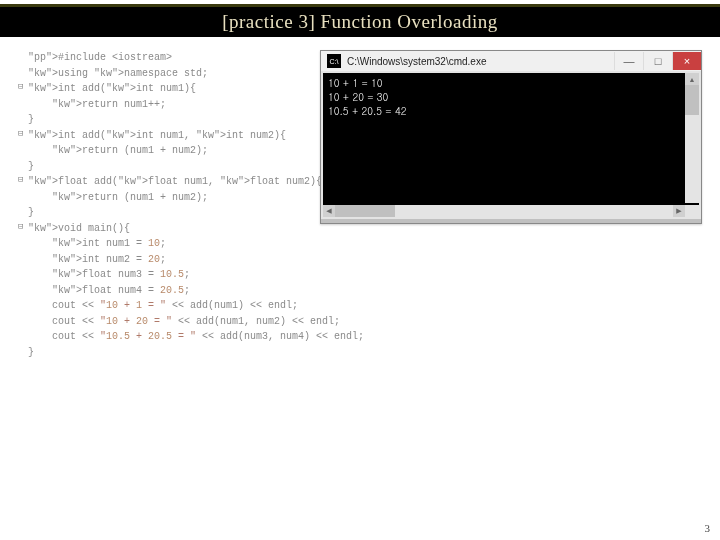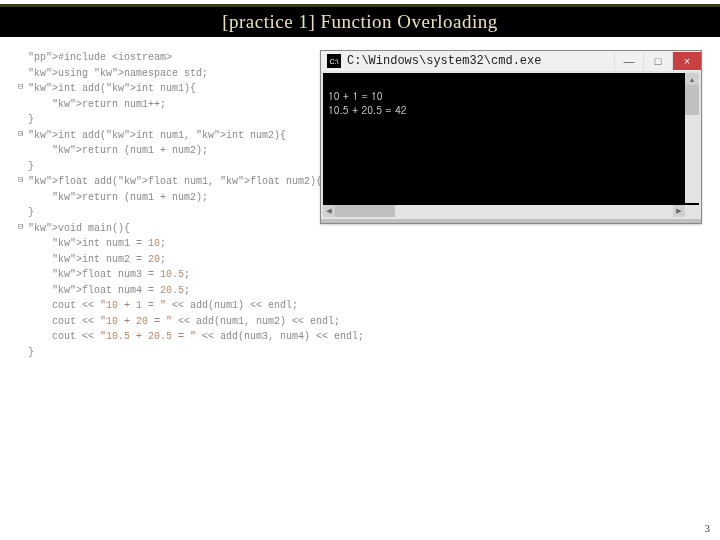--- a/index.html
+++ b/index.html
@@ -80,22 +80,22 @@
     background: #000;
     margin: 0 6px;
     display: inline-flex;
     align-items: center;
     justify-content: center;
     color: #fff;
     font-size: 7px;
   }
   .cmd-title-text {
     flex: 1;
-    font-family: Liberation Mono, monospace;
-    font-size: 12px;
+    font-family: Liberation Sans, sans-serif;
+    font-size: 10px;
   }
   .cmd-btns {
     display: flex;
     height: 18px;
   }
   .cmd-btn {
     width: 28px;
     height: 18px;
     border-left: 1px solid #ddd;
     display: flex;
@@ -115,21 +115,21 @@
     height: calc(100% - 24px);
     box-sizing: border-box;
     background: #e4e4e4;
   }
   .cmd-body {
     background: #000;
     color: #fff;
     font-family: "Gulim", "Courier New", monospace;
     font-size: 10px;
     line-height: 1.4;
-    padding: 16px 5px;
+    padding: 3px 5px;
     height: calc(100% - 12px);
     box-sizing: border-box;
     overflow: hidden;
   }
   .cmd-body .out-line {
     white-space: pre;
   }
   .cmd-scroll-v {
     position: absolute;
     right: 2px;
@@ -190,21 +190,21 @@
     bottom: 6px;
     font-size: 11px;
     color: #444;
     font-family: Georgia, serif;
   }
 </style>
 </head>
 <body>
 
 <div class="title-bar">
-  <span class="title-text">[practice 1] Function Overloading</span>
+  <span class="title-text">[practice 3] Function Overloading</span>
 </div>
 
 <div class="code-area" id="code-area">
     <div class="line"><span><span class="&lt;span">"pp"</span>&gt;#include &lt;iostream&gt;</span></div>
     <div class="line"><span><span class="&lt;span">"kw"</span>&gt;using <span class="&lt;span">"kw"</span>&gt;namespace std;</span></div>
     <div class="line"><span></span></div>
     <div class="line"><span class="gutter">⊟</span><span><span class="&lt;span">"kw"</span>&gt;int add(<span class="&lt;span">"kw"</span>&gt;int num1){</span></div>
     <div class="line"><span>    <span class="&lt;span">"kw"</span>&gt;return num1++;</span></div>
     <div class="line"><span>}</span></div>
     <div class="line"><span></span></div>
@@ -234,20 +234,21 @@
     <span class="cmd-title-text">C:\Windows\system32\cmd.exe</span>
     <div class="cmd-btns">
       <div class="cmd-btn">—</div>
       <div class="cmd-btn">□</div>
       <div class="cmd-btn close">×</div>
     </div>
   </div>
   <div class="cmd-body-wrap">
     <div class="cmd-body" id="cmd-body">
         <div class="out-line">10 + 1 = 10</div>
+        <div class="out-line">10 + 20 = 30</div>
         <div class="out-line">10.5 + 20.5 = 42</div>
       </div>
     <div class="cmd-scroll-v">
       <div class="arrow">▲</div>
       <div class="thumb"></div>
     </div>
     <div class="cmd-scroll-h">
       <div class="arrow-h left">◀</div>
       <div class="thumb-h"></div>
       <div class="arrow-h right">▶</div>

